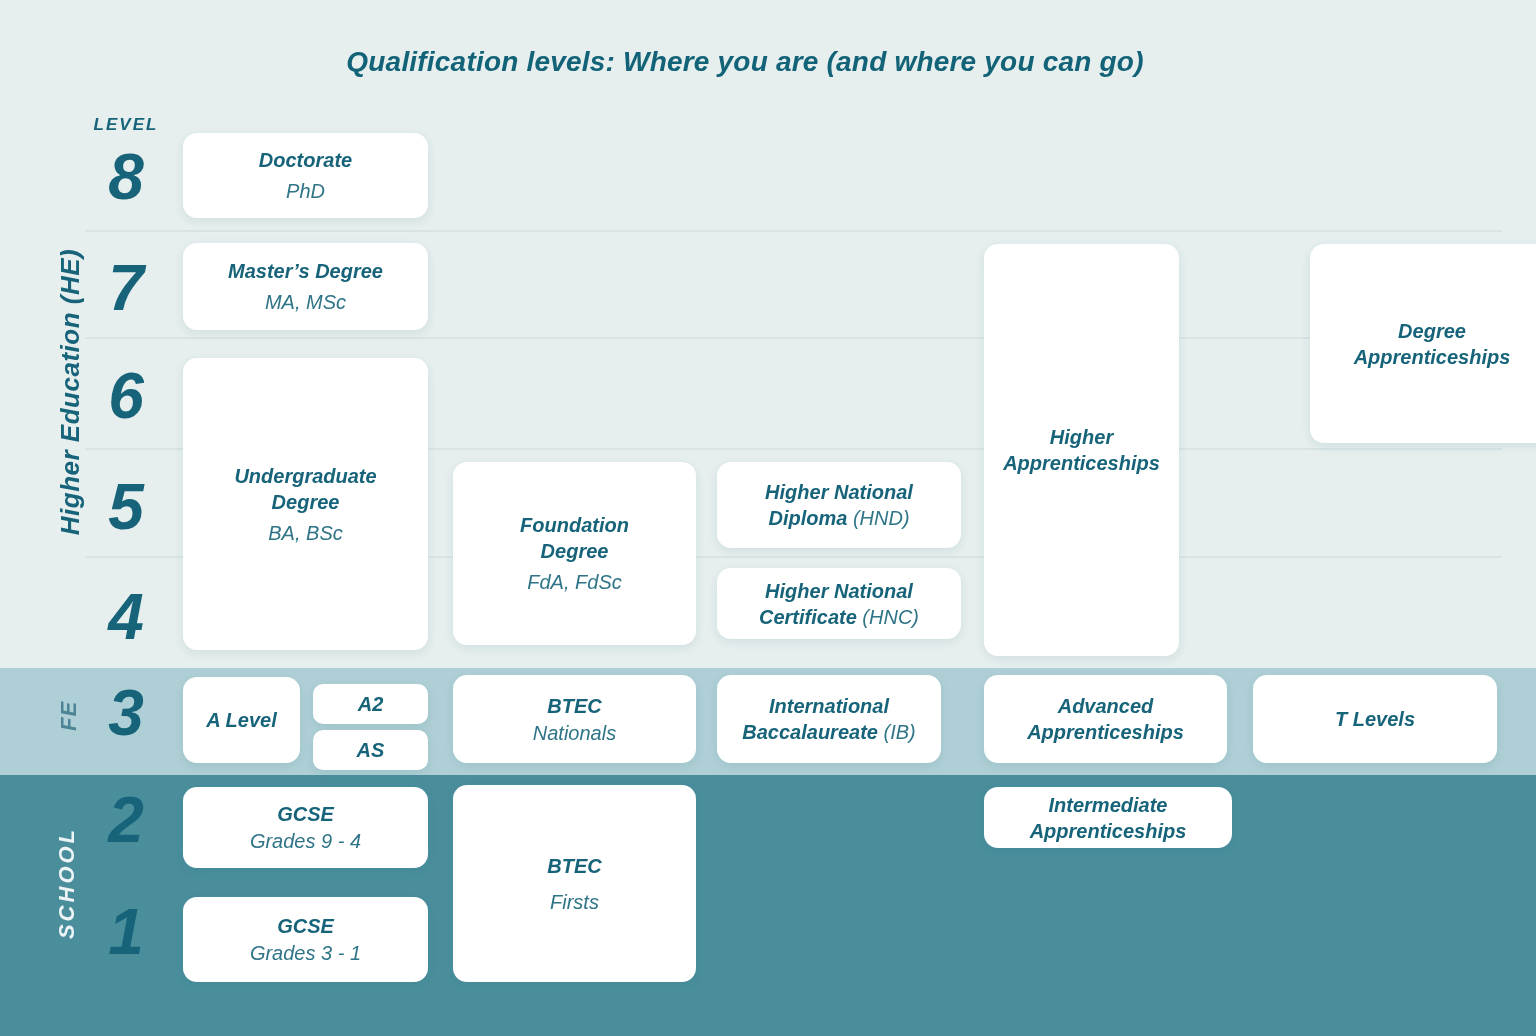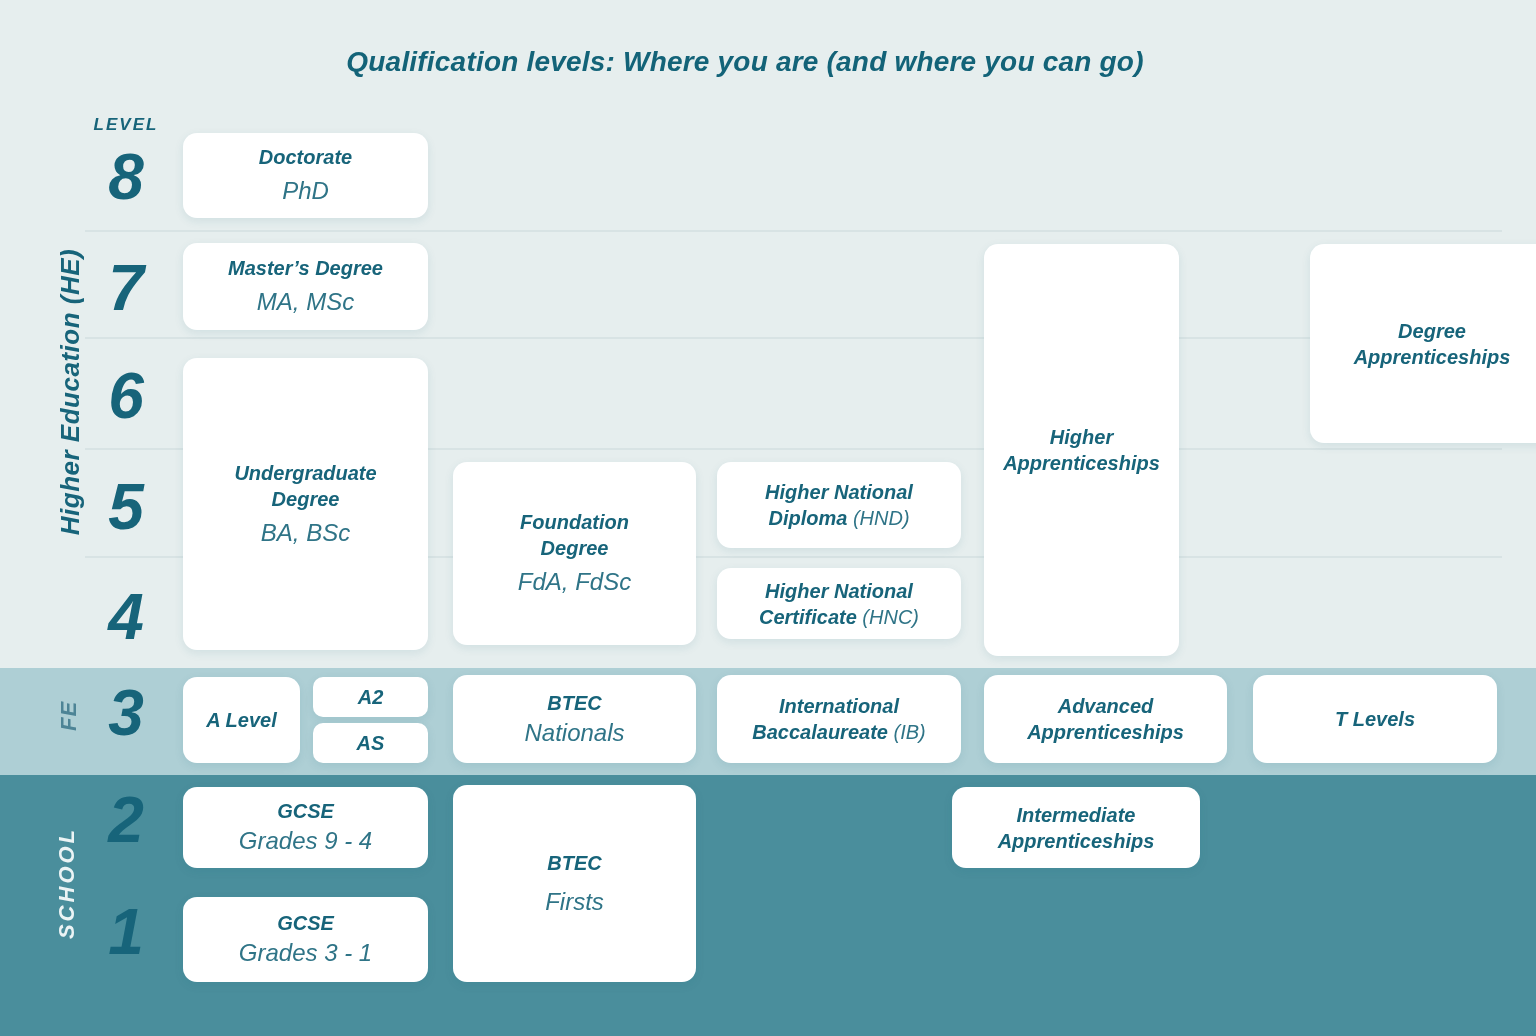--- a/index.html
+++ b/index.html
@@ -33,24 +33,24 @@
   }
   .vlabel.he{left:70px;top:392px;font-size:26px;color:#17647a;letter-spacing:.5px;}
   .vlabel.fe{left:69px;top:716px;font-size:22px;color:#4d8496;letter-spacing:1px;}
   .vlabel.school{left:67px;top:883px;font-size:22px;color:#ecf4f5;letter-spacing:3px;}
   .card{
     position:absolute;background:#ffffff;border-radius:14px;
     box-shadow:0 3px 10px rgba(23,100,122,0.10);
     display:flex;flex-direction:column;align-items:center;justify-content:center;
     text-align:center;box-sizing:border-box;padding:20px 14px;
   }
-  .card.small{border-radius:10px;padding:2px 8px;}
+  .card.small{border-radius:10px;padding:2px 8px;margin-top:7px;}
   .ct{font-size:20px;font-weight:bold;color:#17647a;line-height:1.3;}
   .ct.narrow{max-width:165px;}
-  .cs{font-size:24px;color:#2f7487;line-height:1.3;margin-top:5px;}
+  .cs{font-size:20px;color:#2f7487;line-height:1.3;margin-top:5px;}
   .cs-inline{font-size:20px;color:#2f7487;font-weight:normal;}
   .cline{font-size:20px;font-weight:bold;color:#17647a;line-height:1.3;}
 </style>
 </head>
 <body>
 
 <div class="stage">
 
   <div class="band fe"></div>
   <div class="band school"></div>
@@ -128,21 +128,21 @@
 
   <div class="card small" style="left:313px;top:723px;width:115px;height:40px">
     <div class="ct">AS</div>
   </div>
 
   <div class="card" style="left:453px;top:675px;width:243px;height:88px">
     <div class="ct">BTEC</div>
     <div class="cs" style="margin-top:1px">Nationals</div>
   </div>
 
-  <div class="card" style="left:717px;top:675px;width:244px;height:88px">
+  <div class="card" style="left:717px;top:675px;width:224px;height:88px">
     <div class="cline">
       <span class="ct">International Baccalaureate</span>
       <span class="cs-inline">(IB)</span>
     </div>
   </div>
 
   <div class="card" style="left:984px;top:675px;width:243px;height:88px">
     <div class="ct">Advanced Apprenticeships</div>
   </div>
 
@@ -158,17 +158,17 @@
   <div class="card" style="left:183px;top:897px;width:245px;height:85px">
     <div class="ct">GCSE</div>
     <div class="cs" style="margin-top:1px">Grades 3 - 1</div>
   </div>
 
   <div class="card" style="left:453px;top:785px;width:243px;height:197px">
     <div class="ct">BTEC</div>
     <div class="cs" style="margin-top:10px">Firsts</div>
   </div>
 
-  <div class="card" style="left:952px;top:787px;width:248px;height:81px">
+  <div class="card" style="left:984px;top:787px;width:248px;height:61px">
     <div class="ct">Intermediate Apprenticeships</div>
   </div>
 
 </div>
 
 </body></html>

